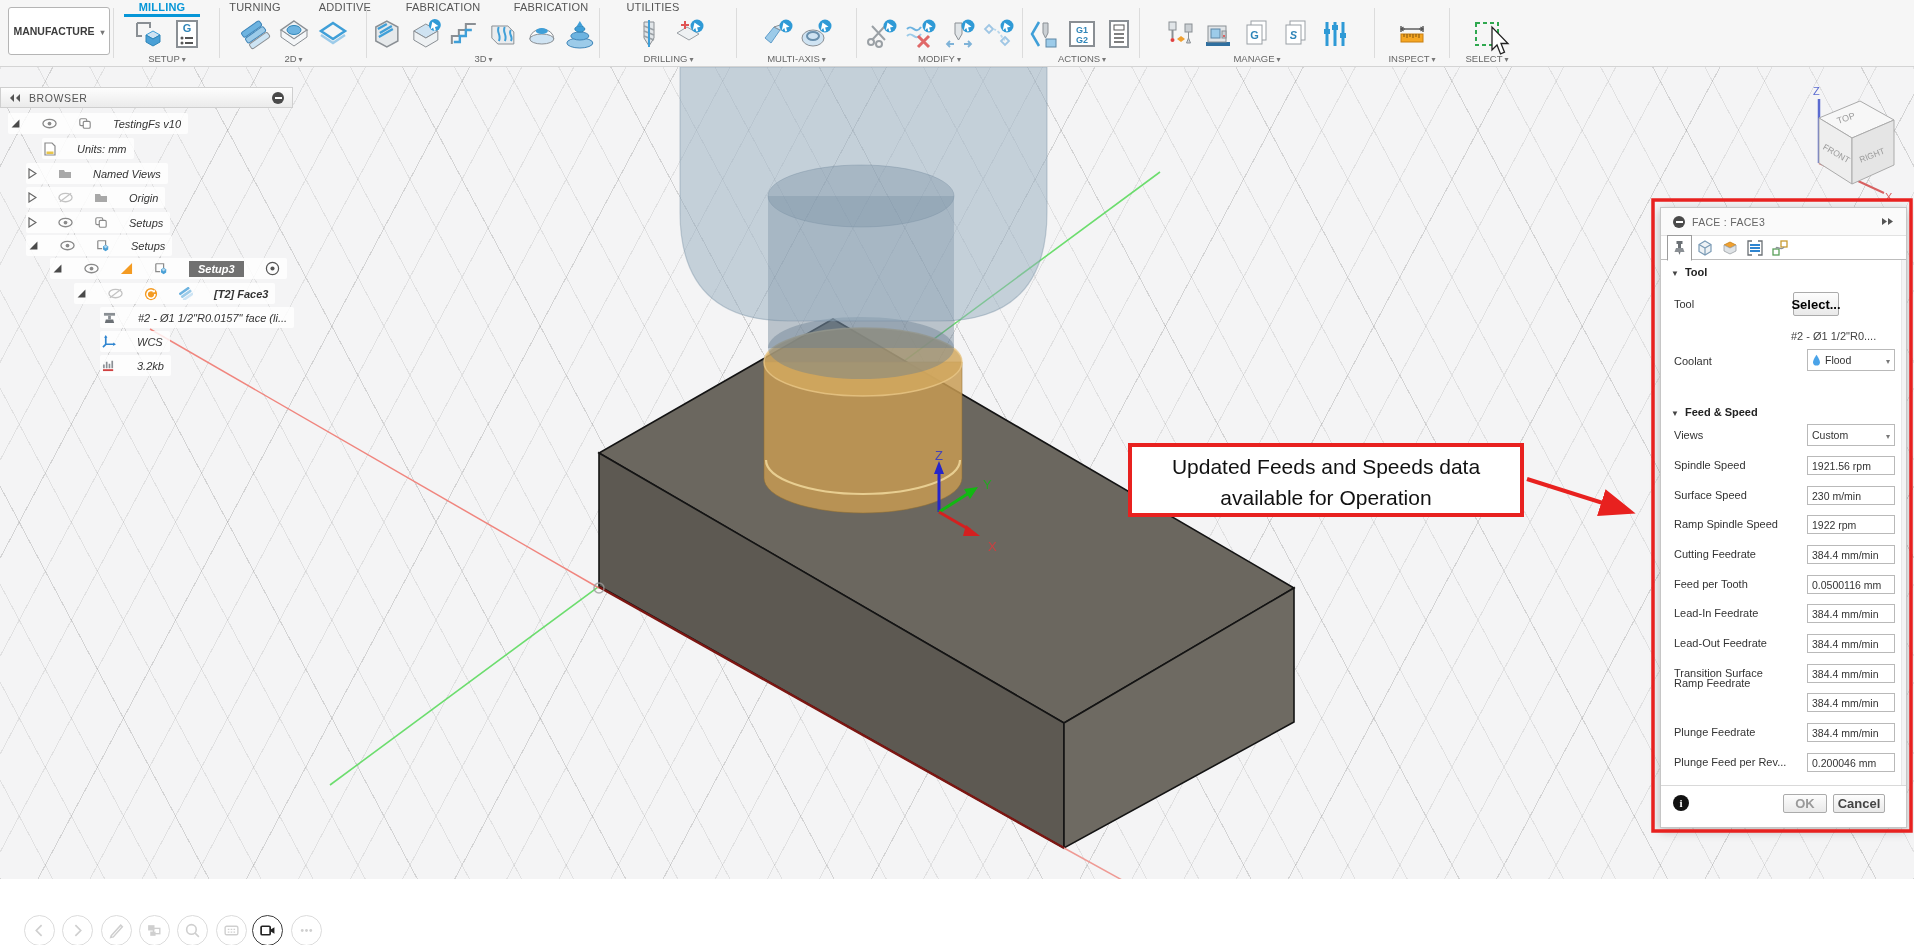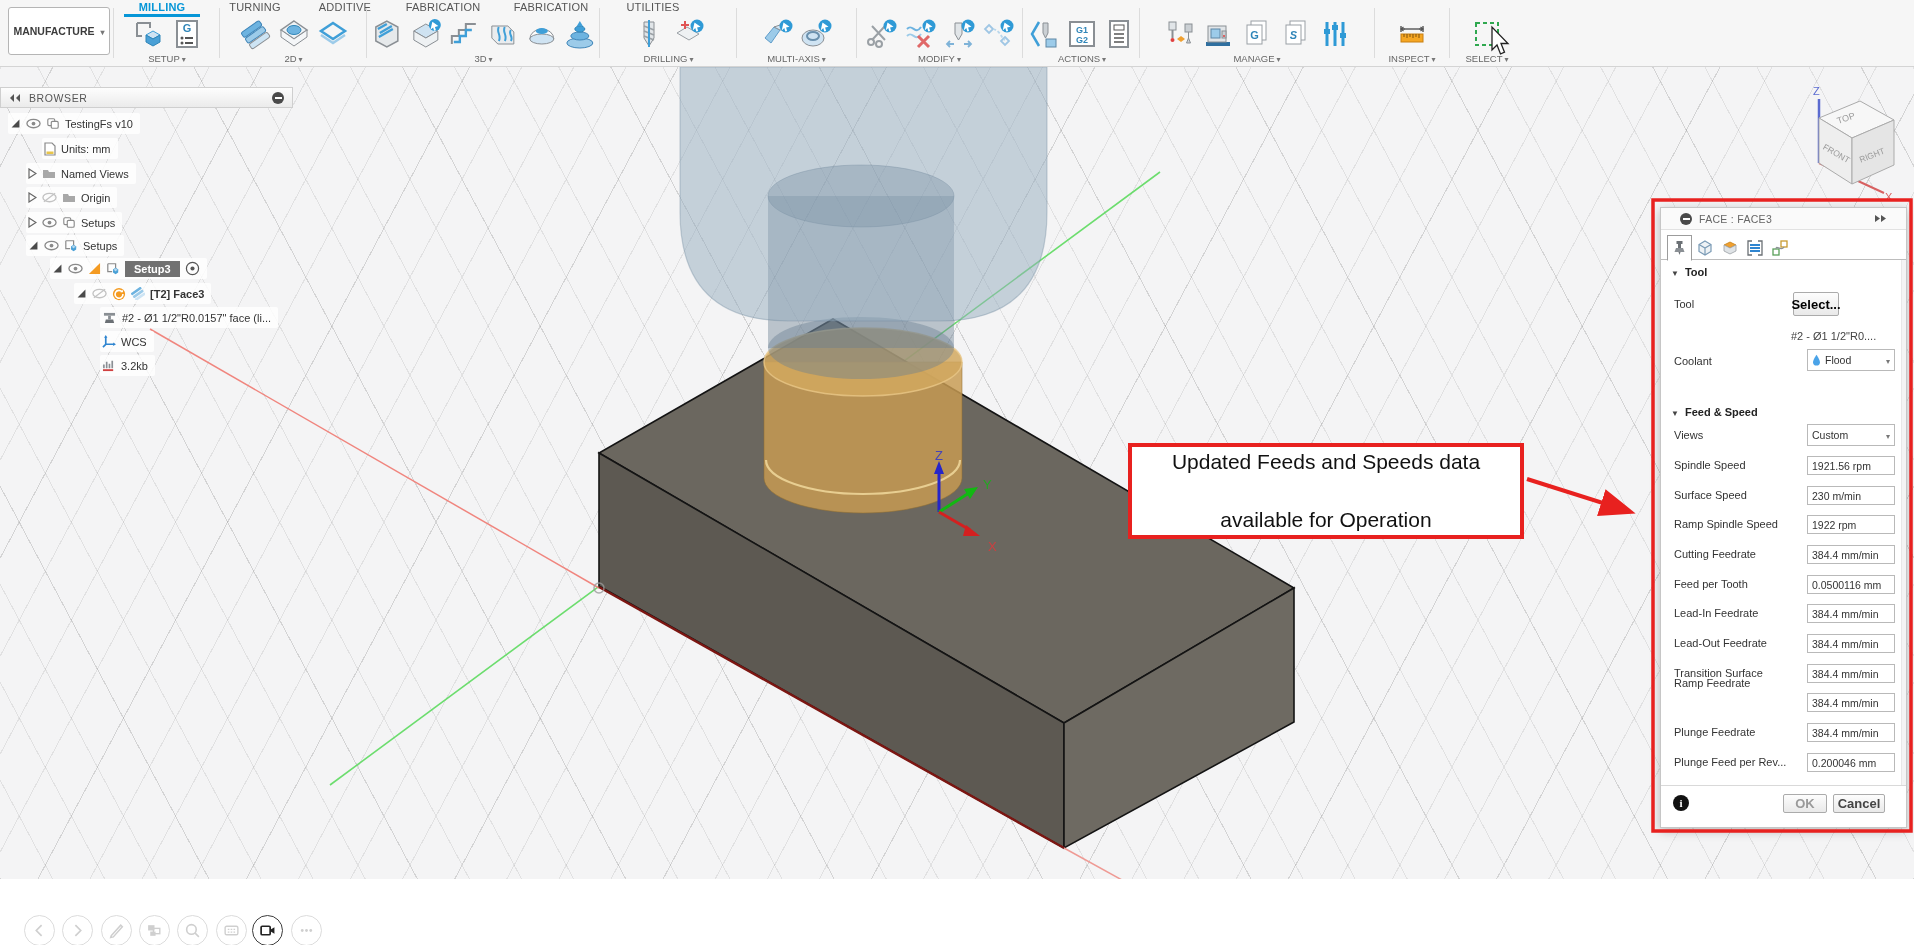--- a/index.html
+++ b/index.html
@@ -28,45 +28,45 @@
       repeating-linear-gradient(62deg, rgba(90,90,90,.10) 0 1px, transparent 1px 184px),
       repeating-linear-gradient(-62deg, rgba(90,90,90,.10) 0 1px, transparent 1px 184px);
   }
   .scene { position:absolute; left:0; top:0; width:1914px; height:812px; }
   .viewcube { position:absolute; left:1772px; top:14px; width:140px; height:122px; }
 
   
   .browser { position:absolute; left:0; top:87px; width:300px; z-index:2; font-size:11px; color:#333; }
   .b-header { position:absolute; left:0; top:0; width:293px; height:21px; background:linear-gradient(#fdfdfd,#ebebeb); border:1px solid #cfcfcf; display:flex; align-items:center; padding:0 8px; gap:8px; }
   .b-title { font-size:10.5px; color:#555; letter-spacing:.6px; flex:1; }
-  .trow { position:absolute; display:flex; align-items:center; gap:5px; height:21px; background:rgba(255,255,255,.82); padding:0 7px 0 2px; border-radius:2px; white-space:nowrap; }
+  .trow { position:absolute; display:flex; align-items:center; gap:21px; height:21px; background:rgba(255,255,255,.82); padding:0 7px 0 2px; border-radius:2px; white-space:nowrap;font-style:italic; }
   .trow svg { flex:none; }
   .sel-chip { background:#717171; color:#fff; font-weight:bold; padding:2px 9px; font-size:11px; }
 
   
   .dialog { position:absolute; left:1660px; top:207px; width:247px; height:621px; background:#fff; border:1px solid #c6c6c6; box-shadow:0 3px 10px rgba(0,0,0,.25); z-index:3; font-size:11px; color:#333; }
-  .d-header { position:absolute; left:0; top:0; width:100%; height:22px; background:#fafafa; border-bottom:1px solid #e2e2e2; display:flex; align-items:center; padding:0 19px; gap:7px; }
+  .d-header { position:absolute; left:0; top:0; width:100%; height:28px; background:#fafafa; border-bottom:1px solid #e2e2e2; display:flex; align-items:center; padding:0 12px; gap:7px; }
   .d-title { flex:1; color:#666; font-size:10.5px; letter-spacing:.3px; }
   .dot-min { width:12px; height:12px; border-radius:50%; background:#4a4a4a; position:relative; }
   .dot-min::after { content:""; position:absolute; left:2.5px; top:5px; width:7px; height:2px; background:#fff; }
   .d-tabs { position:absolute; left:0; top:23px; width:100%; height:29px; border-bottom:1px solid #bdbdbd; }
   .d-tab { position:absolute; top:4px; width:25px; height:25px; display:flex; align-items:center; justify-content:center; }
   .d-tab.active { background:#fff; border:1px solid #9c9c9c; border-bottom:1px solid #fff; height:26px; }
   .sec-h { position:absolute; left:10px; font-weight:bold; font-size:11px; color:#222; }
   .sec-h::before { content:"▼"; font-size:8px; color:#444; margin-right:6px; }
   .f-label { position:absolute; left:13px; height:19px; line-height:19px; color:#333; white-space:nowrap; }
   .f-input { position:absolute; left:130px; width:88px; height:19px; border:1px solid #b9b9b9; background:#fff; font-size:10.5px; padding:0 4px; display:flex; align-items:center; white-space:nowrap; overflow:hidden;margin-left:16px; }
   .f-drop { justify-content:space-between; }
   .d-btn { position:absolute; height:19px; border:1px solid #ababab; background:linear-gradient(#fdfdfd,#e9e9e9); border-radius:2px; font-size:13px; display:flex; align-items:center; justify-content:center;font-weight:bold; }
   .d-foot { position:absolute; left:0; top:577px; width:100%; height:44px; border-top:1px solid #d9d9d9; }
   .info-dot { position:absolute; left:12px; top:9px; width:16px; height:16px; border-radius:50%; background:#111; color:#fff; font-size:11px; font-weight:bold; display:flex; align-items:center; justify-content:center; font-family:"Liberation Serif", serif; }
   .scroll-gutter { position:absolute; right:0; top:52px; width:5px; height:525px; background:#f4f4f4; border-left:1px solid #e8e8e8; }
 
   
-  .callout { position:absolute; left:1128px; top:443px; width:396px; height:96px; background:#fff; border:4px solid #e8211f; z-index:9; display:flex; flex-direction:column; align-items:center; justify-content:space-between; font-size:21px; color:#111; line-height:1.45; }
+  .callout { position:absolute; left:1128px; top:443px; width:396px; height:74px; background:#fff; border:4px solid #e8211f; z-index:9; display:flex; flex-direction:column; align-items:center; justify-content:flex-end; font-size:21px; color:#111; line-height:1.45; }
   .overlay { position:absolute; left:0; top:0; width:1914px; height:945px; z-index:10; pointer-events:none; }
 
   
   .bottombar { position:absolute; left:0; top:905px; width:400px; height:40px; z-index:2; }
   .nav-circ { position:absolute; top:10px; width:31px; height:31px; border:1.4px solid #dcdcdc; border-radius:50%; color:#cfcfcf; display:flex; align-items:center; justify-content:center; background:#fff; }
   .nav-circ.active { border-color:#3c3c3c; color:#222; }
   .nav-circ svg { width:17px; height:17px; }
 </style>
 </head>
 <body>

